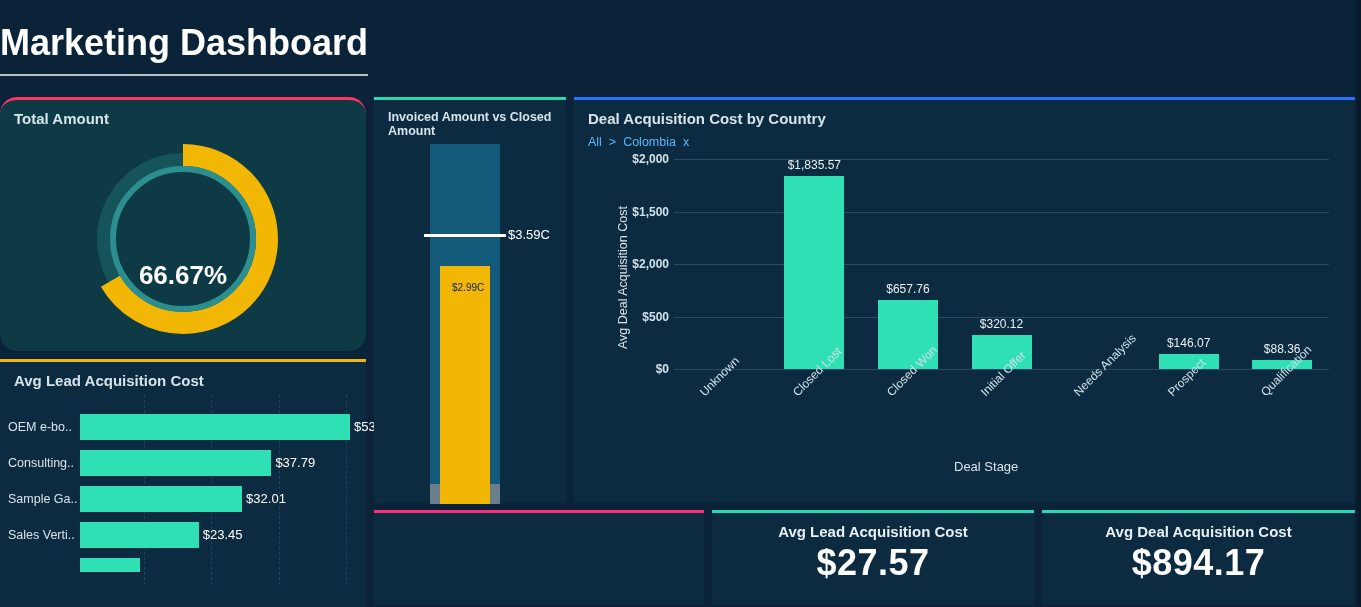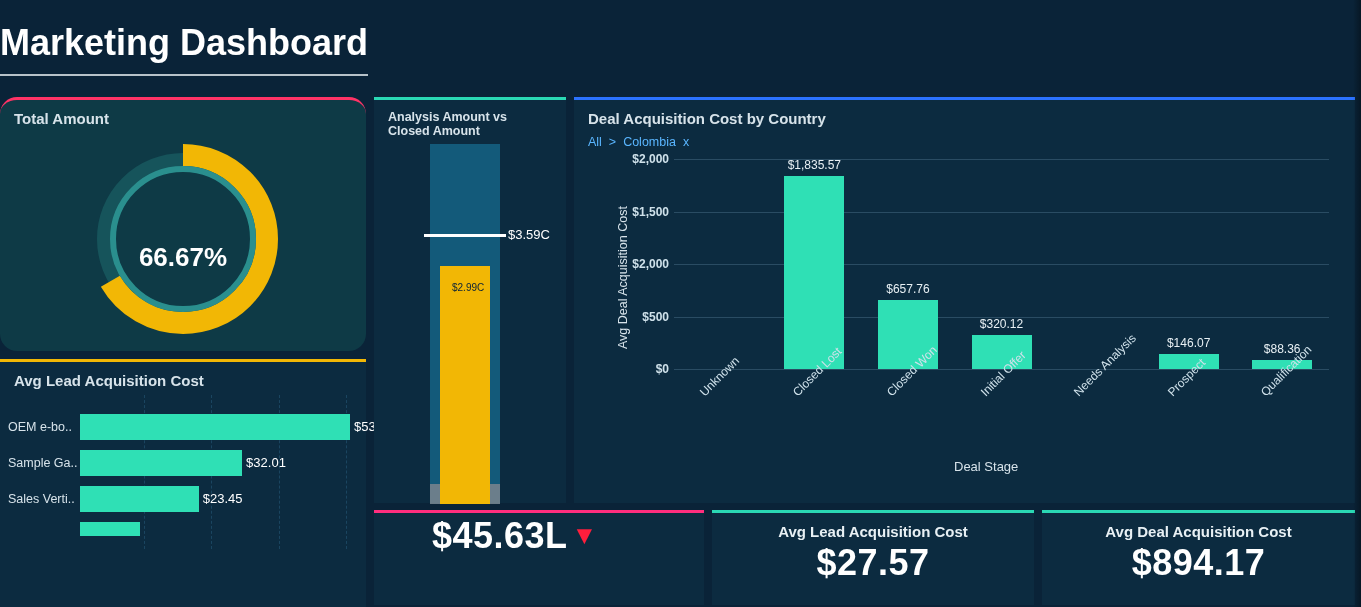--- a/index.html
+++ b/index.html
@@ -37,21 +37,21 @@
   .top-red    { border-top: 3px solid #ff3366; }
   .top-teal   { border-top: 3px solid #2ad8b4; }
   .top-blue   { border-top: 3px solid #2b72ff; }
   .top-yellow { border-top: 3px solid #f2b705; }
   .top-pink   { border-top: 3px solid #ff2e7e; }
 
   
   #p-total { left: 0; top: 97px; width: 366px; height: 254px; background:#0e3a46;border-radius:17px; }
   .gauge-wrap { width:100%; display:flex; justify-content:center; padding-top:6px; }
   .gauge-label {
-    position:absolute; width:100%; text-align:center; top:142px;
+    position:absolute; width:100%; text-align:center; top:160px;
     font-size:26px; font-weight:600; color:#fff;
   }
 
   
   #p-hbars { left:0; top:359px; width:366px; height:248px; background:#0c2b40; }
   .hb-area { position:relative; padding:18px 10px 0 4px; }
   .hb-row { display:flex; align-items:center; height:28px; margin-bottom:8px; }
   .hb-label { width:76px; font-size:12.5px; color:#d7e3ea; text-align:left; padding-left:4px; white-space:nowrap; overflow:hidden; text-overflow:ellipsis;}
   .hb-bar-track { flex:1; position:relative; height:26px; }
   .hb-bar { position:absolute; left:0; top:0; height:26px; background:#2fe0b5; }
@@ -122,20 +122,27 @@
         <div class="hb-grid" style="left: 278.5px;"></div>
         <div class="hb-grid" style="left: 346px;"></div>
         <div class="hb-row">
           <div class="hb-label">OEM e-bo..</div>
           <div class="hb-bar-track">
             <div class="hb-bar" style="width: 270px;"></div>
             <div class="hb-val" style="left: 274px;">$53.31</div>
           </div>
         </div>
         <div class="hb-row">
+          <div class="hb-label">Consulting..</div>
+          <div class="hb-bar-track">
+            <div class="hb-bar" style="width: 191.396px;"></div>
+            <div class="hb-val" style="left: 195.396px;">$37.79</div>
+          </div>
+        </div>
+        <div class="hb-row">
           <div class="hb-label">Sample Ga..</div>
           <div class="hb-bar-track">
             <div class="hb-bar" style="width: 162.122px;"></div>
             <div class="hb-val" style="left: 166.122px;">$32.01</div>
           </div>
         </div>
         <div class="hb-row">
           <div class="hb-label">Sales Verti..</div>
           <div class="hb-bar-track">
             <div class="hb-bar" style="width: 118.768px;"></div>
@@ -146,21 +153,21 @@
           <div class="hb-label">&nbsp;</div>
           <div class="hb-bar-track">
             <div class="hb-bar" style="width: 60px; height: 14px;"></div>
           </div>
         </div>
       </div>
   </div>
 
   
   <div id="p-invoiced" class="panel top-teal">
-    <div class="panel-title" style="font-size:12.5px;">Analysis Amount vs Closed Amount</div>
+    <div class="panel-title" style="font-size:12.5px;">Invoiced Amount vs Closed Amount</div>
     <div style="position:relative; width:100%; height:360px;text-decoration:underline;">
 
       <div style="position:absolute; left:56px; bottom:0; width:70px; height:190px; background:#b9c3c9; opacity:0.55;"></div>
 
       <div style="position:absolute; left:56px; top:0; width:70px; height:340px; background:#135a7a;"></div>
 
       <div style="position:absolute; left:66px; bottom:0; width:50px; height:238px; background:#f2b705;"></div>
 
       <div style="position:absolute; left:50px; top:90px; width:82px; height:3px; background:#ffffff;"></div>
       <span style="position:absolute; left:134px; top:83px; font-size:13px; color:#fff;">$3.59C</span>
@@ -207,23 +214,20 @@
           <div class="cc-bar" style="left: 578.214px; height: 9.2778px;"></div>
           <div class="cc-bar-label" style="left: 578.214px; bottom: 13.2778px;">$88.36</div>
           <div class="cc-xcat" style="left: 598.214px;">Qualification</div>
         </div>
       <div class="cc-xlabel" style="left:330px; top:300px;">Deal Stage</div>
     </div>
   </div>
 
   
   <div id="p-kpi1" class="panel top-pink">
-    <div class="kpi-value">
-      <span>$45.63L</span><span class="kpi-down">▼</span>
-    </div>
   </div>
   <div id="p-kpi2" class="panel top-teal">
     <div class="kpi-title">Avg Lead Acquisition Cost</div>
     <div class="kpi-value">$27.57</div>
   </div>
   <div id="p-kpi3" class="panel top-teal">
     <div class="kpi-title">Avg Deal Acquisition Cost</div>
     <div class="kpi-value">$894.17</div>
   </div>
 

